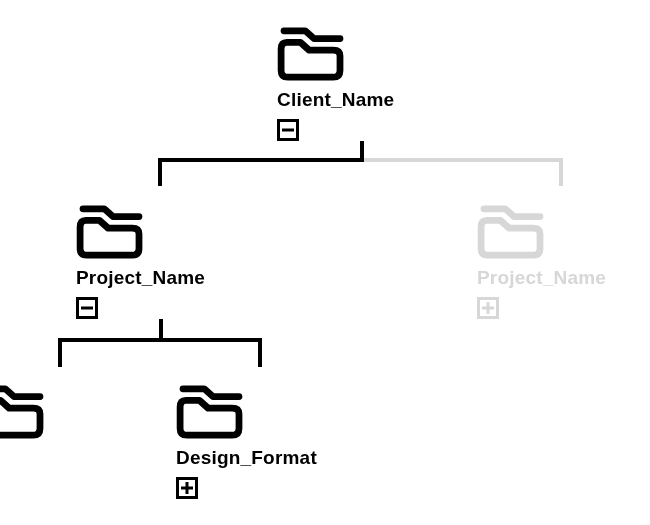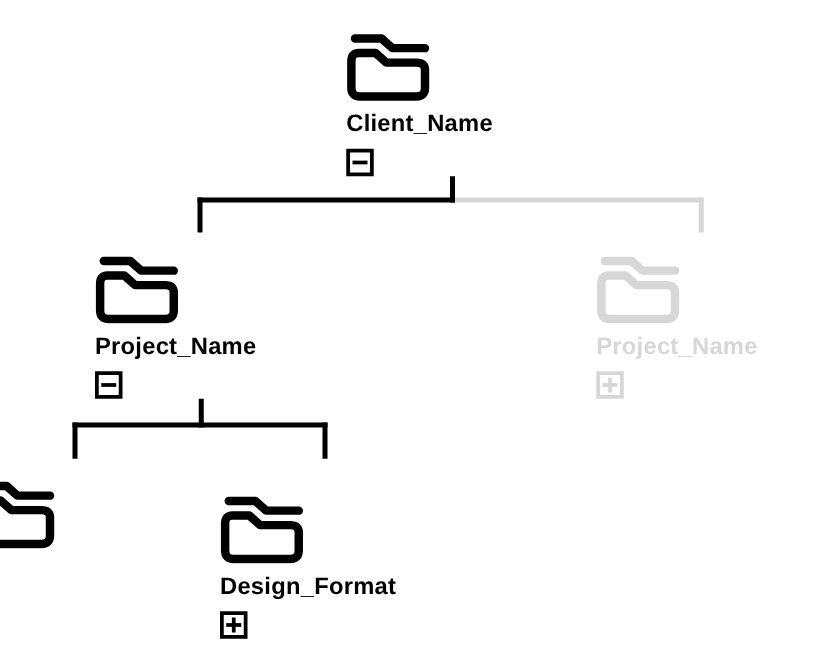--- a/index.html
+++ b/index.html
@@ -98,21 +98,21 @@
         <path d="M7 6 H29 L38 14 H65" fill="none" stroke="currentColor" stroke-width="7" stroke-linecap="round" stroke-linejoin="round"></path>
         <path d="M10 18 H24 L33 26 H58 Q65 26 65 32 V47 Q65 54 58 54 H11 Q4 54 4 47 V25 Q4 18 10 18 Z" fill="none" stroke="currentColor" stroke-width="7" stroke-linejoin="round"></path>
       </svg>
     </span>
     <div class="toggle">
         <span class="bar h"></span>
         <span class="bar v"></span>
       </div>
   </div>
 
-  <div class="node" style="left:176px;top:395px;">
+  <div class="node" style="left:176px;top:383px;">
     <span class="folder-icon">
       <svg width="70" height="56" viewBox="0 0 72 58" aria-hidden="true">
         <path d="M7 6 H29 L38 14 H65" fill="none" stroke="currentColor" stroke-width="7" stroke-linecap="round" stroke-linejoin="round"></path>
         <path d="M10 18 H24 L33 26 H58 Q65 26 65 32 V47 Q65 54 58 54 H11 Q4 54 4 47 V25 Q4 18 10 18 Z" fill="none" stroke="currentColor" stroke-width="7" stroke-linejoin="round"></path>
       </svg>
     </span>
     <div class="label">Design_Format</div>
     <div class="toggle">
         <span class="bar h"></span>
         <span class="bar v"></span>

